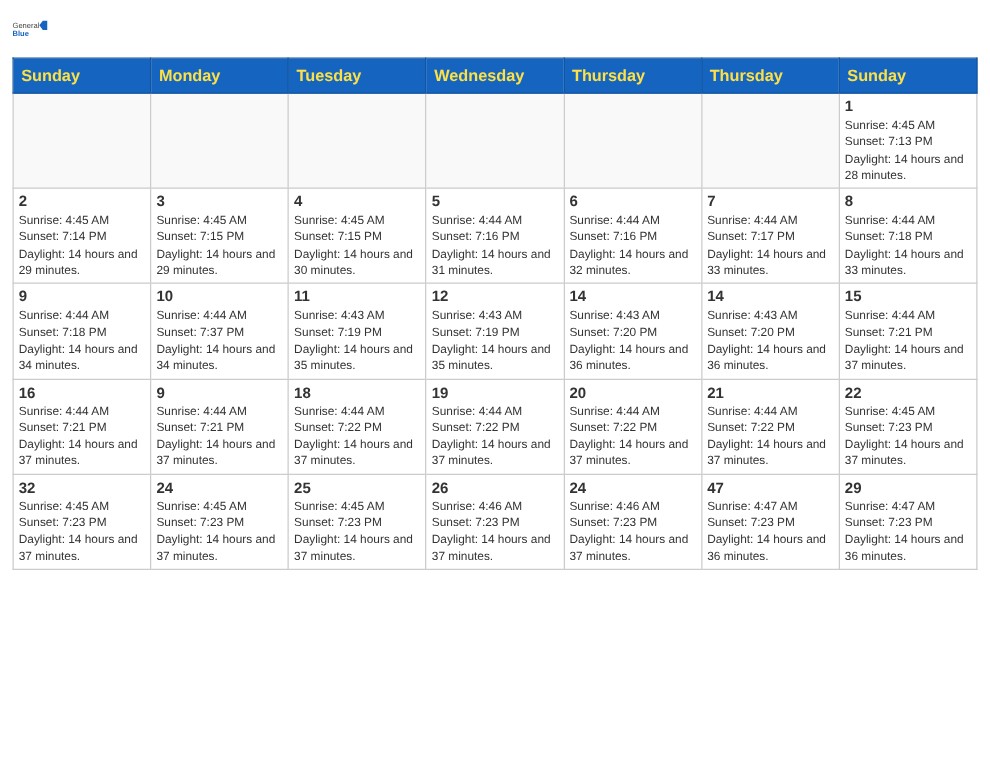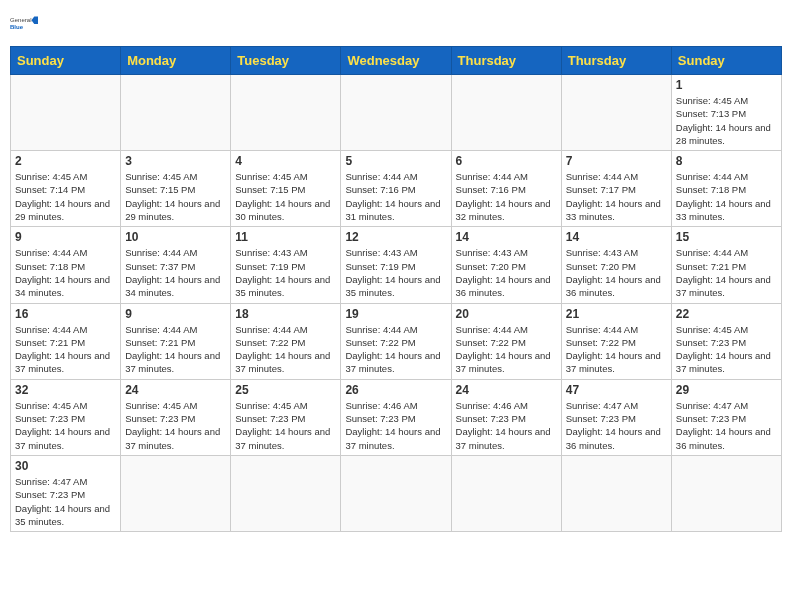--- a/index.html
+++ b/index.html
@@ -323,29 +323,14 @@
 and 36 minutes.</div>
         </td>
         <td>
           <span class="day-number">29</span>
           <div class="day-info">Sunrise: 4:47 AM
 Sunset: 7:23 PM
 Daylight: 14 hours
 and 36 minutes.</div>
         </td>
       </tr>
-      <tr class="last-row">
-        <td>
-          <span class="day-number">30</span>
-          <div class="day-info">Sunrise: 4:47 AM
-Sunset: 7:23 PM
-Daylight: 14 hours
-and 35 minutes.</div>
-        </td>
-        <td class="empty"></td>
-        <td class="empty"></td>
-        <td class="empty"></td>
-        <td class="empty"></td>
-        <td class="empty"></td>
-        <td class="empty"></td>
-      </tr>
     </tbody>
 </table>
 
 </body></html>

